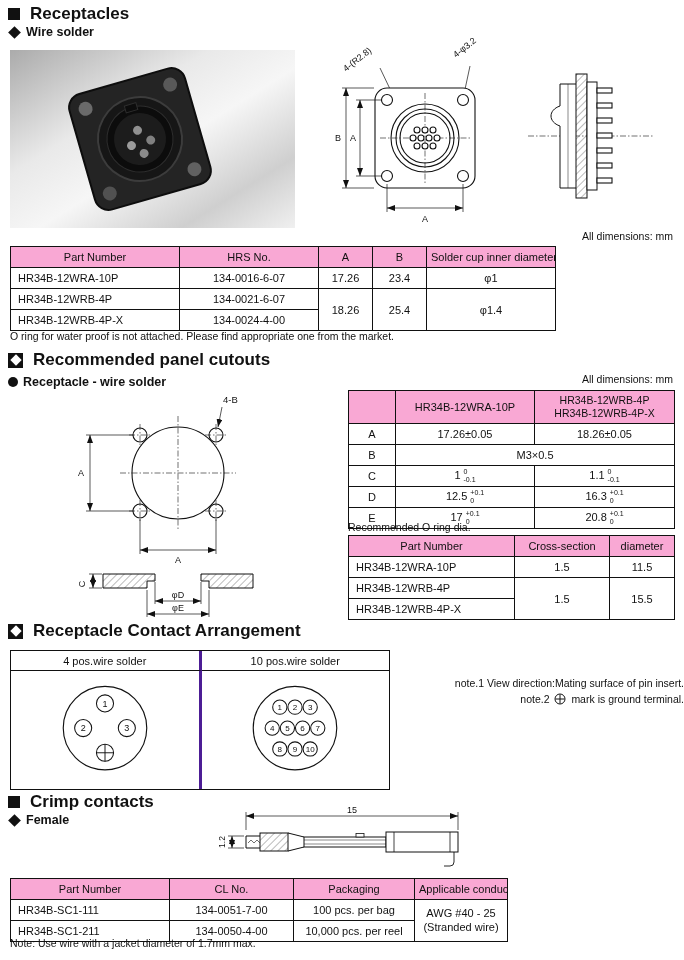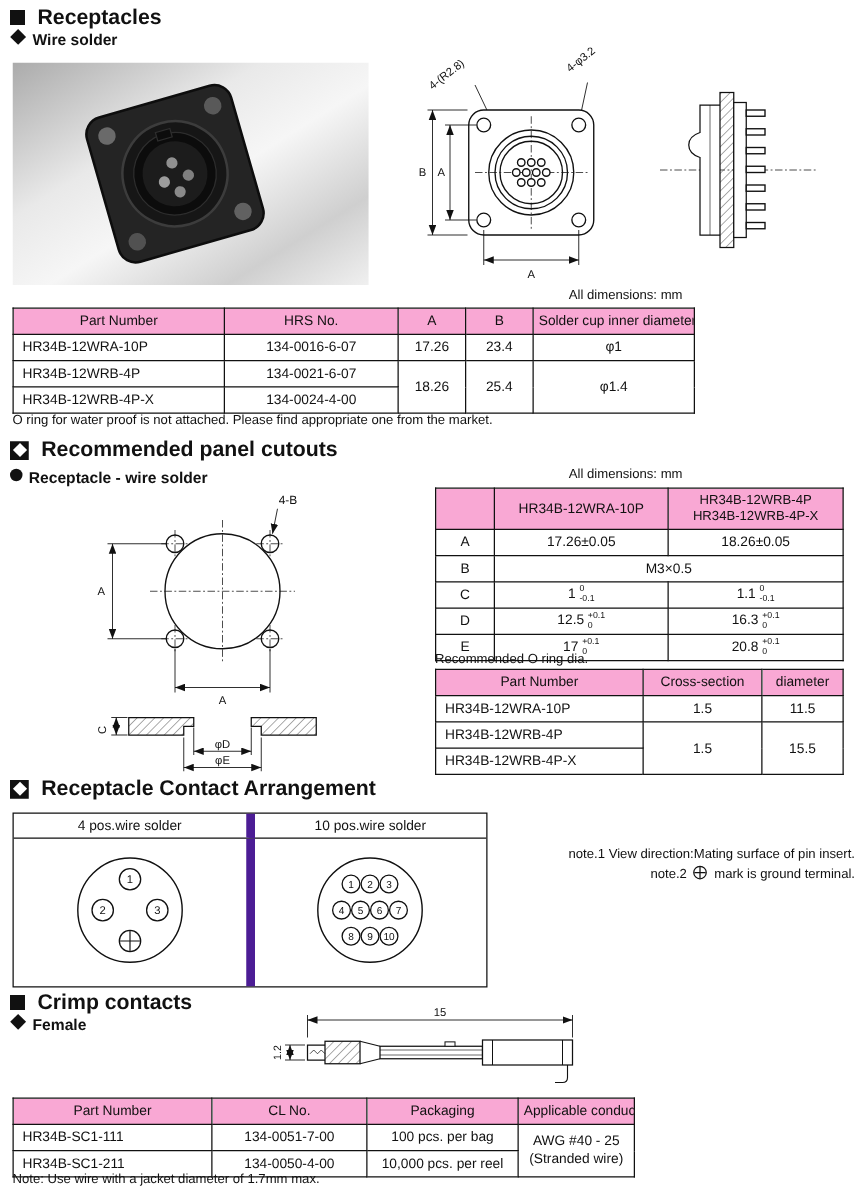--- a/index.html
+++ b/index.html
@@ -1,36 +1,36 @@
 <!DOCTYPE html>
 <html><head>
 <meta charset="utf-8">
 <style>
   html,body{margin:0;padding:0;}
   body{font-family:"Liberation Sans",sans-serif;background:#fff;}
   .page{position:relative;width:684px;height:960px;background:#fff;color:#111;overflow:hidden;}
   .abs{position:absolute;}
   .h-main{display:flex;align-items:center;gap:10px;font-weight:bold;font-size:17px;}
-  .h-sub{display:flex;align-items:flex-start;gap:5px;font-weight:bold;font-size:12.5px;}
+  .h-sub{display:flex;align-items:center;gap:5px;font-weight:bold;font-size:12.5px;}
   .mk-sq{width:12px;height:12px;background:#111;flex:0 0 auto;}
   .mk-sqd{position:relative;width:15px;height:15px;background:#111;flex:0 0 auto;}
   .mk-sqd::after{content:"";position:absolute;left:3.5px;top:3.5px;width:8px;height:8px;background:#fff;transform:rotate(45deg);}
   .mk-dia{width:9px;height:9px;background:#111;transform:rotate(45deg);margin:0 2px;flex:0 0 auto;}
   .mk-cir{width:10px;height:10px;background:#111;border-radius:50%;flex:0 0 auto;}
   .note{font-size:10.5px;text-align:right;}
-  .dims{font-size:10.5px;}
+  .dims{font-size:10.5px;text-align:right;}
   table.tbl{border-collapse:collapse;table-layout:fixed;font-size:11px;}
   .tbl th,.tbl td{border:1px solid #111;padding:1px 4px;height:18px;text-align:center;overflow:hidden;white-space:nowrap;}
   .tbl th{background:#f9a8d4;font-weight:normal;}
   .tbl td.al{text-align:left;padding-left:7px;}
   .tol{display:inline-flex;flex-direction:column;justify-content:center;font-size:7px;line-height:1.1;vertical-align:middle;margin-left:3px;text-align:left;}
   .cbox{border:1px solid #111;font-size:11px;display:flex;flex-direction:column;}
   .cbox .row{display:flex;flex:1;}
   .cbox .row.head{flex:0 0 20px;}
-  .cbox .cell{flex:1;border-right:7px solid #4c1d95;display:flex;align-items:center;justify-content:center;}
+  .cbox .cell{flex:1;border-right:3px solid #4c1d95;display:flex;align-items:center;justify-content:center;}
   .cbox .cell:last-child{border-right:none;}
   .cbox .head .cell{border-bottom:1px solid #111;}
   svg text{font-family:"Liberation Sans",sans-serif;fill:#111;}
   .dim{stroke:#111;stroke-width:0.7;fill:none;}
   .cl{stroke:#111;stroke-width:0.6;fill:none;stroke-dasharray:6 2 1.5 2;}
   .ol{stroke:#111;stroke-width:1.1;fill:#fff;}
   .gicon{display:inline-block;vertical-align:-2px;margin:0 2px;}
 </style>
 </head>
 <body>

